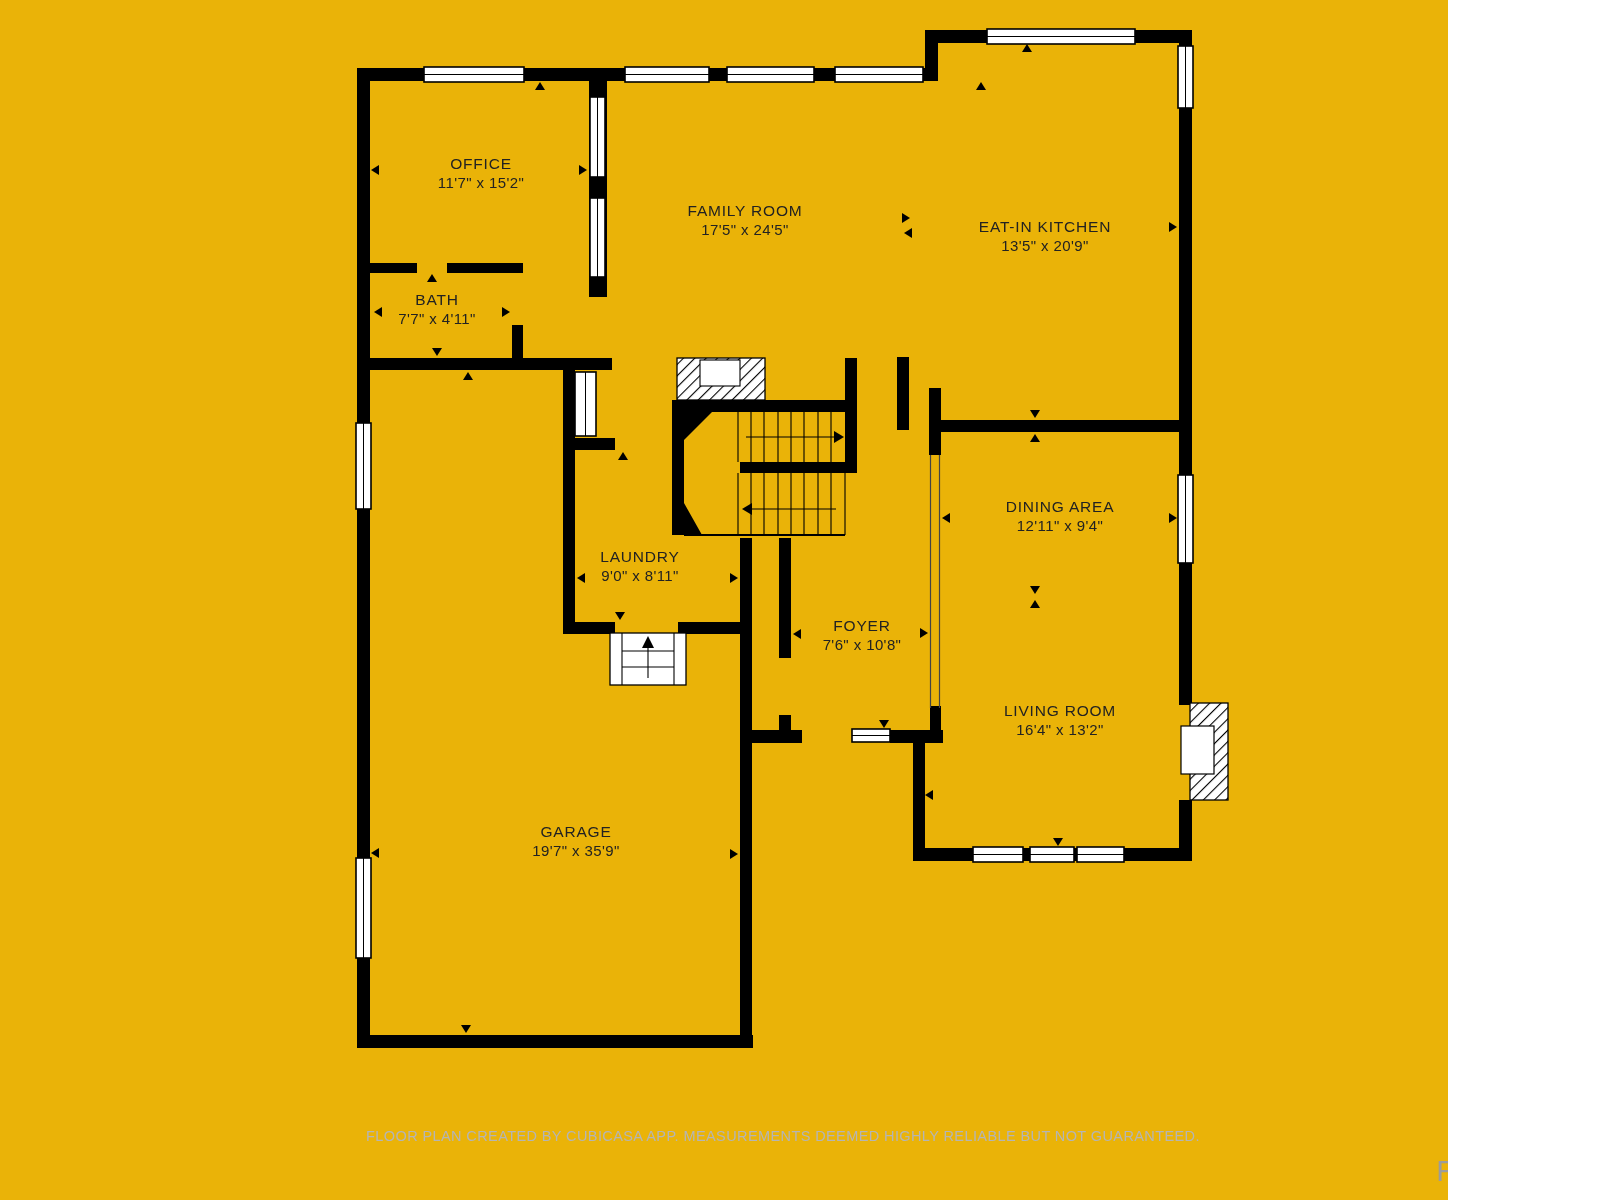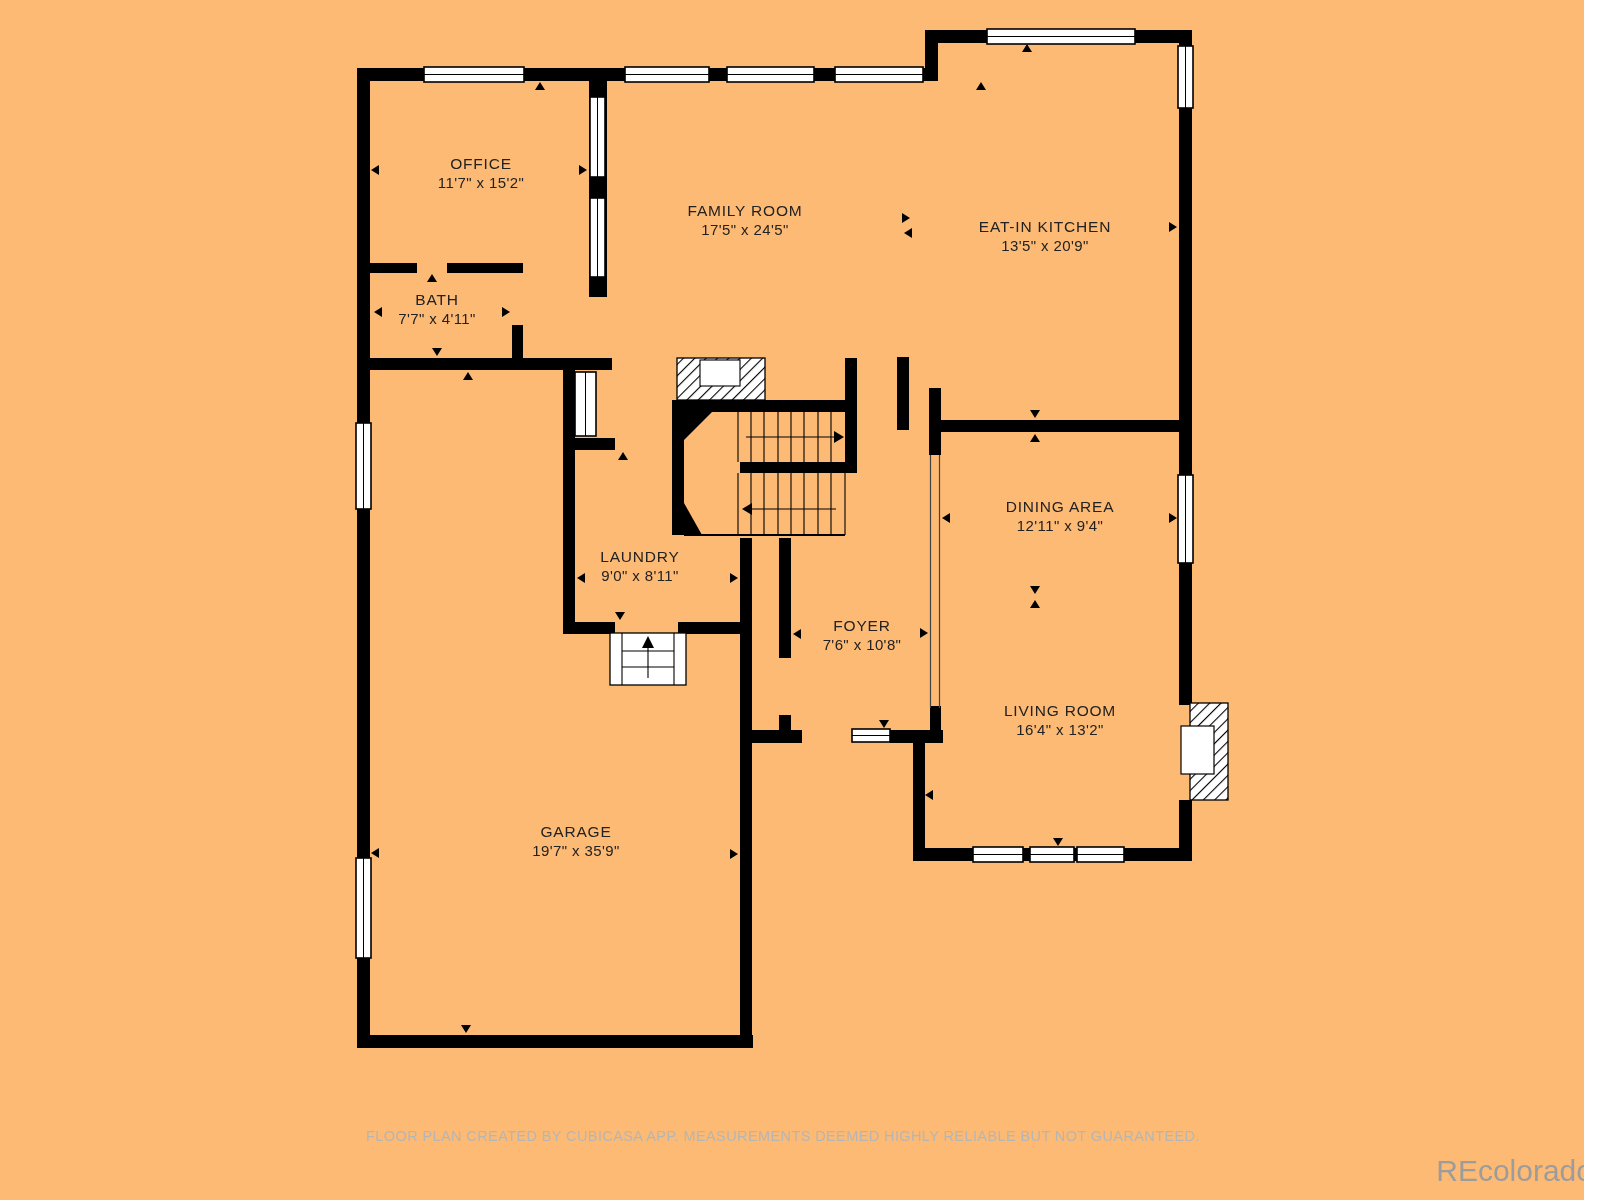--- a/index.html
+++ b/index.html
@@ -1,16 +1,16 @@
 <!DOCTYPE html>
 <html><head>
 <meta charset="utf-8">
 <style>
   html,body{margin:0;padding:0;background:#ffffff;}
-  .stage{position:relative;width:1584px;height:1200px;background:#fdba74;overflow:hidden;
+  .stage{position:relative;width:1448px;height:1200px;background:#eab308;overflow:hidden;
          font-family:"Liberation Sans", sans-serif;}
   svg{position:absolute;left:0;top:0;}
   .room-name{font-size:15.5px;letter-spacing:.8px;fill:#222222;text-anchor:middle;}
   .room-dims{font-size:15px;letter-spacing:.4px;fill:#222222;text-anchor:middle;}
   .footer-text{font-size:14.5px;letter-spacing:.4px;fill:#b5b5b5;text-anchor:middle;}
   .watermark-text{font-size:30px;fill:#9c9c9c;text-anchor:end;}
   .w{fill:#000000;}
   .win{fill:#ffffff;stroke:#000000;stroke-width:1.6;}
   .winline{stroke:#000000;stroke-width:1;}
   .thin{stroke:#000000;stroke-width:1.1;fill:none;}

